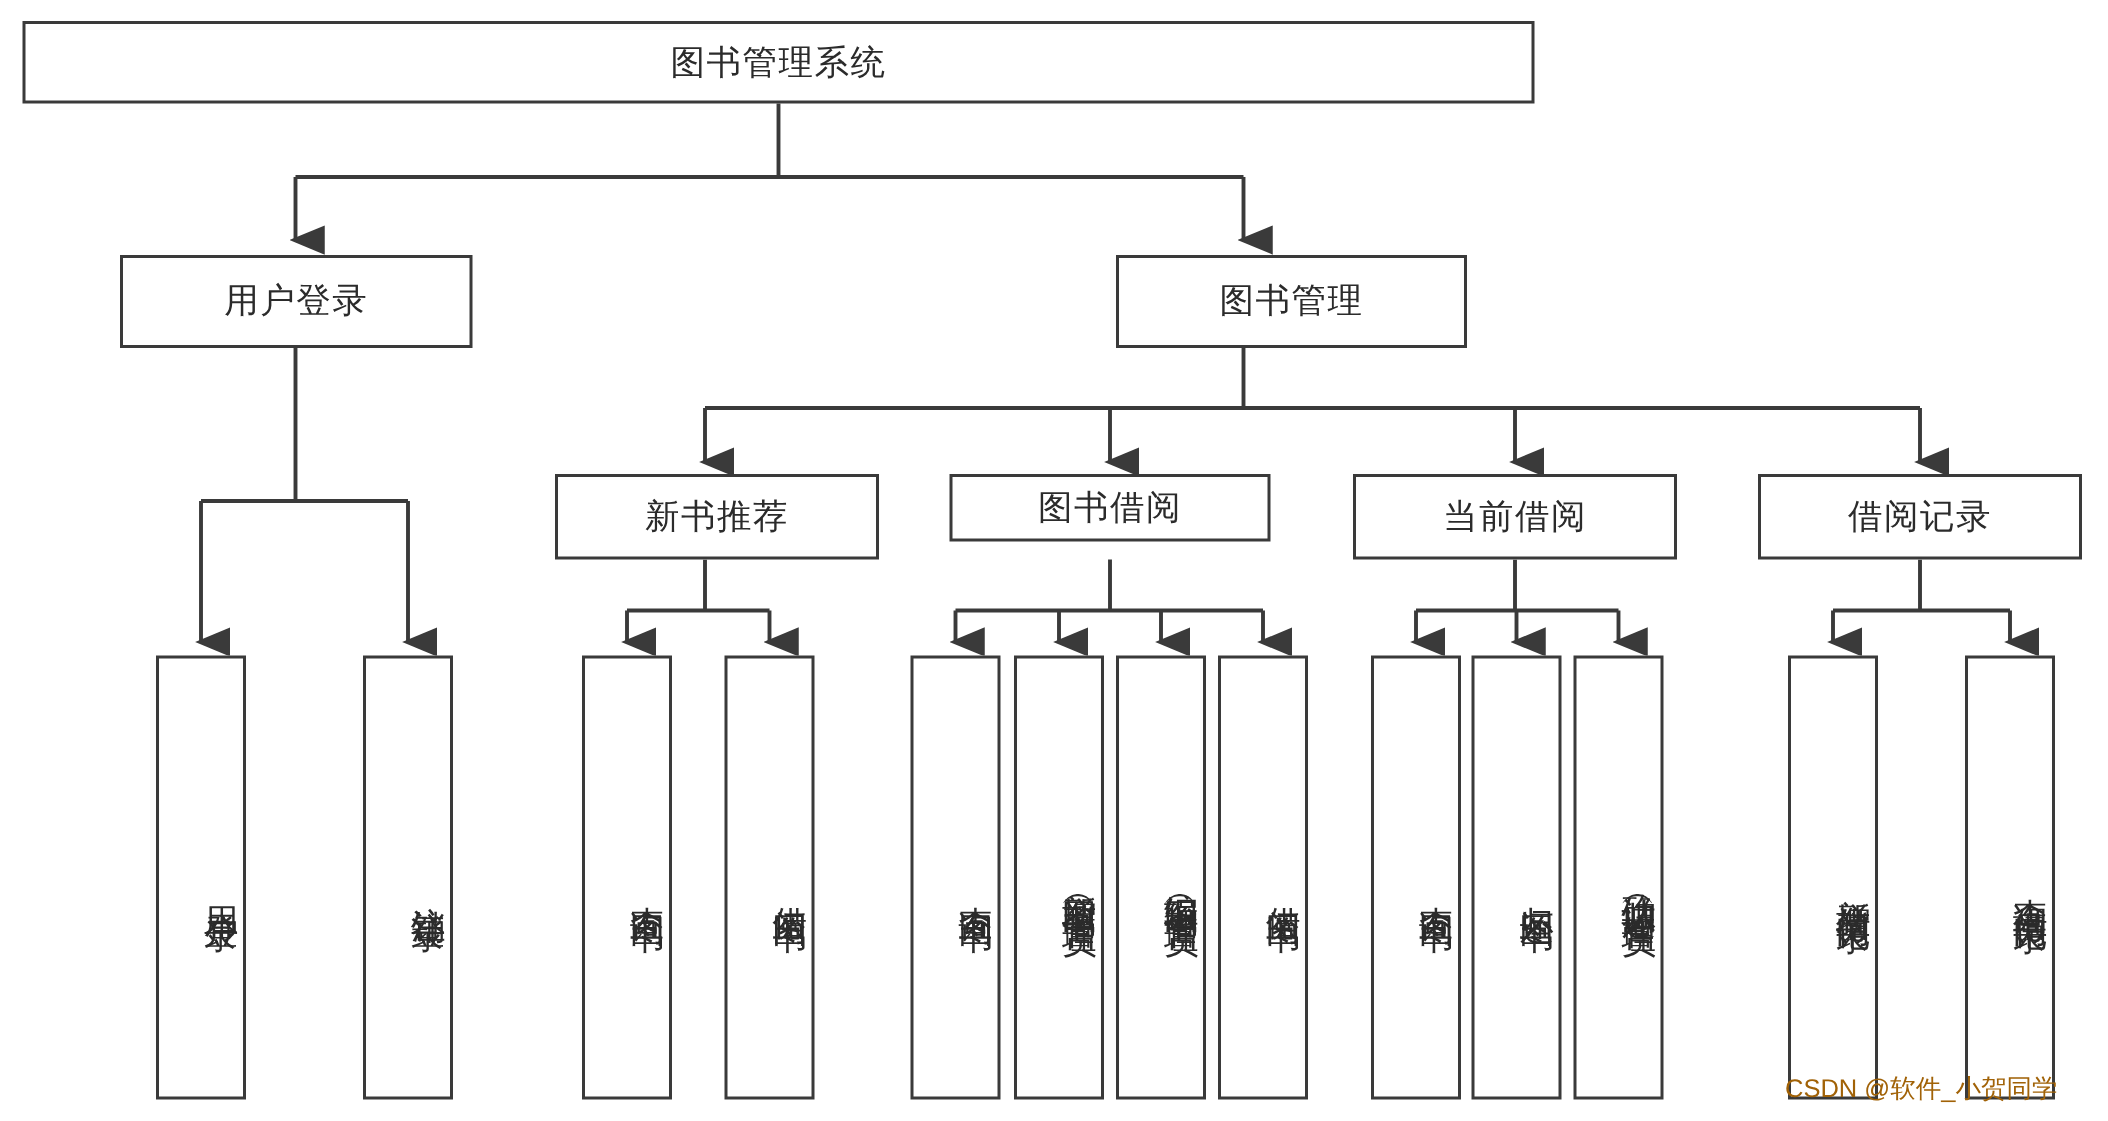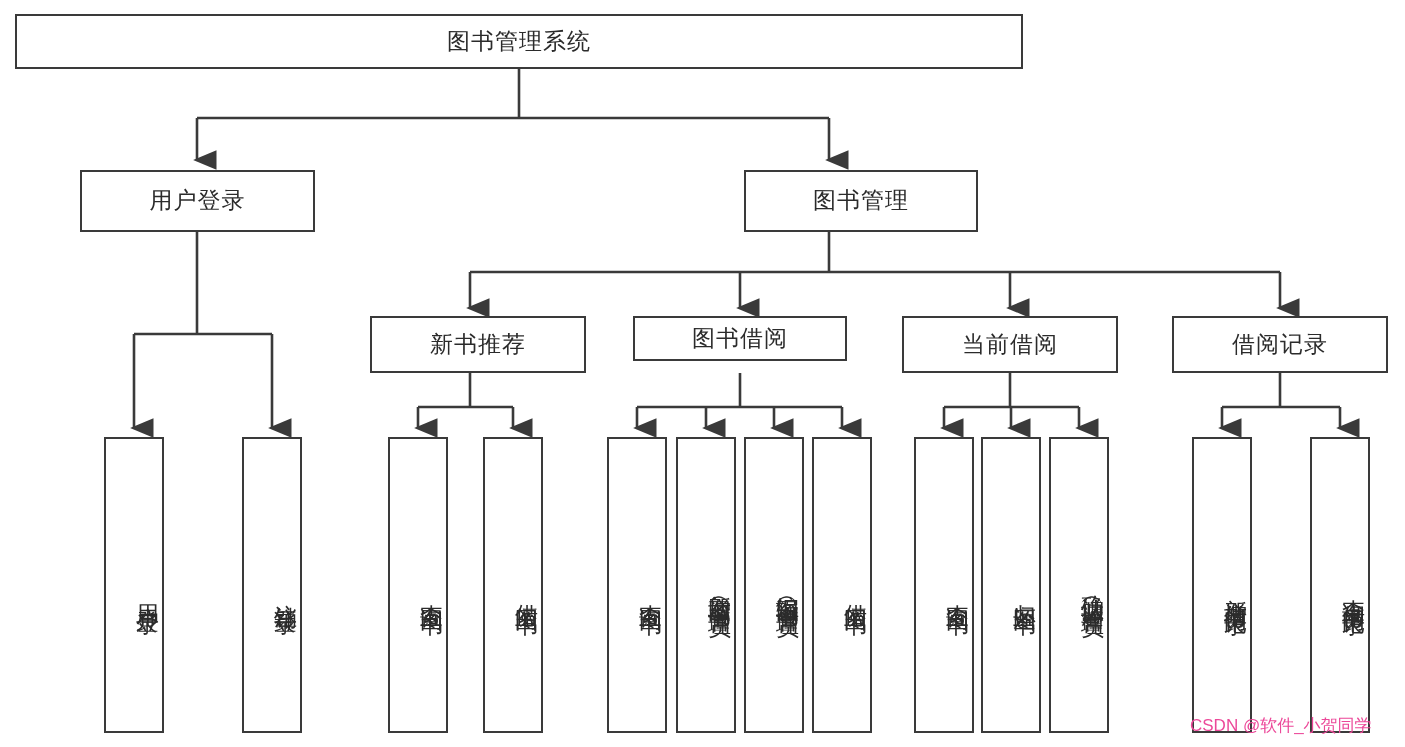--- a/index.html
+++ b/index.html
@@ -57,21 +57,21 @@
     line-height: 1.1;
   }
   .vert .node-label {
     line-height: 1.25;
   }
   #watermark {
     position: absolute;
     left: 1190px;
     top: 714px;
     font-size: 17px;
-    color: #ec4899;
+    color: #a16207;
     z-index: 5;
     white-space: pre;
   }
 </style>
 </head>
 <body>
 
 <div id="canvas">
 
   <svg class="edges" viewBox="0 0 1405 747">

